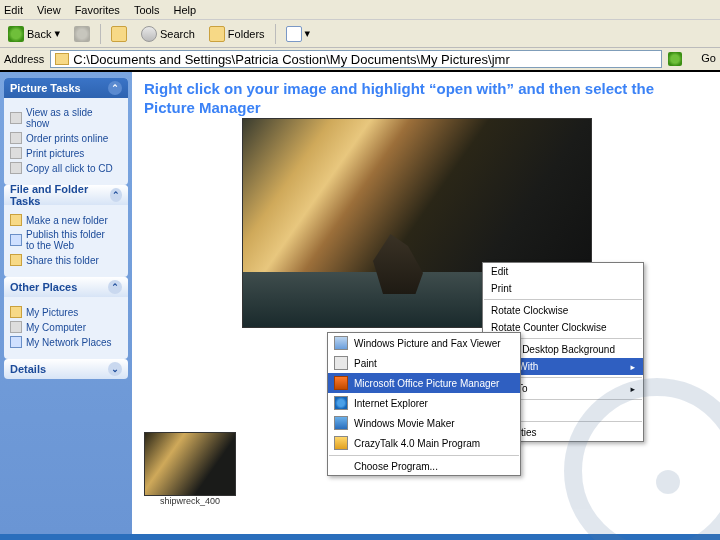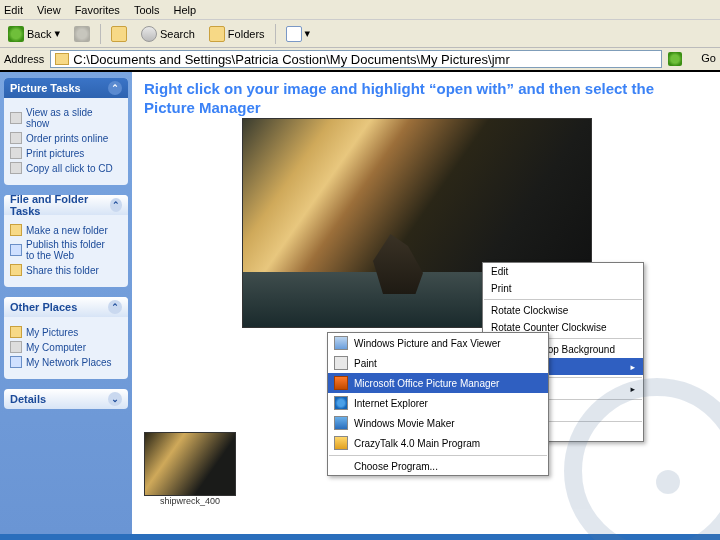--- a/index.html
+++ b/index.html
@@ -18,21 +18,21 @@
   .tico.views{background:#fff;border:1px solid #7a98c6}
   .sep{width:1px;height:20px;background:#bbb}
   
   .addrbar{height:24px;background:#ece9d8;border-bottom:2px solid #000000;display:flex;align-items:center;padding:0 4px;gap:6px;font-size:11px}
   .addrinput{flex:1;height:18px;background:#fff;border:1px solid #7f9db9;display:flex;align-items:center;padding:0 4px;gap:4px}
   .fico{width:14px;height:12px;background:#f7d986;border:1px solid #caa13e;display:inline-block}
   .gobtn{display:flex;align-items:flex-start;gap:19px}
   .gobtn .g{width:14px;height:14px;background:radial-gradient(circle,#6fbf3a 40%,#3c8f14 70%);border-radius:2px}
   
   .body{display:flex;height:calc(540px - 20px - 28px - 24px - 6px)}
-  .side{width:132px;background:linear-gradient(#7aa5e0,#6a95d4);display:flex;flex-direction:column;gap:10px;padding:6px 0 0 0;overflow:hidden}
+  .side{width:132px;background:linear-gradient(#7aa5e0,#6a95d4);display:flex;flex-direction:column;padding:6px 0 0 0;overflow:hidden}
   .panel{margin:0 4px;border-radius:4px;overflow:hidden;background:#eaf1fb}
   .phead{height:20px;background:linear-gradient(#fff,#d7e4f6);color:#1b4a99;font-weight:bold;font-size:11px;display:flex;align-items:center;justify-content:space-between;padding:0 6px}
   .phead .chev{width:14px;height:14px;border-radius:50%;background:#c9d8ef;color:#1b4a99;display:flex;align-items:center;justify-content:center;font-size:9px}
   .phead.dark{background:linear-gradient(#3a74c7,#2e63b0);color:#fff}
   .phead.dark .chev{background:#5a8ad0;color:#fff}
   .pbody{padding:6px 12px 8px 6px;font-size:10px;color:#1b4a99}
   .pbody div{display:flex;align-items:center;gap:4px;margin:3px 0;line-height:11px}
   .sic{width:12px;height:12px;display:inline-block;background:#ddd;border:1px solid #aaa;flex:none}
   .sic.fld{background:#f7d986;border-color:#caa13e}
   .sic.net{background:#cfe0ff;border-color:#6a8fc7}
@@ -49,21 +49,21 @@
   .thumbwrap{position:absolute;left:8px;bottom:28px;width:100px;text-align:center}
   .thumb{width:92px;height:64px;margin:0 auto;background:linear-gradient(125deg,#2a2617,#cfa95a 30%,#1a1b19 70%);border:1px solid #333}
   .thumblabel{font-size:9px;color:#333;margin-top:0}
   
   .ctx1{position:absolute;left:350px;top:190px;width:162px;background:#fff;border:1px solid #7a7a7a;box-shadow:2px 2px 4px rgba(0,0,0,.3);font-size:10px}
   .ctx1 .mi{padding:3px 8px 3px 8px;display:flex;align-items:center;justify-content:space-between;color:#000}
   .ctx1 .mi.hi{background:#2f5fc1;color:#fff}
   .ctx1 .msep{height:1px;background:#c9c9c9;margin:2px 1px}
   .arrow{font-size:9px}
   
-  .ctx2{position:absolute;left:195px;top:260px;width:222px;background:#fff;border:1px solid #7a7a7a;box-shadow:2px 2px 4px rgba(0,0,0,.3);font-size:10px}
+  .ctx2{position:absolute;left:195px;top:260px;width:194px;background:#fff;border:1px solid #7a7a7a;box-shadow:2px 2px 4px rgba(0,0,0,.3);font-size:10px}
   .ctx2 .mi{padding:3px 6px 3px 6px;display:flex;align-items:center;gap:6px;color:#000}
   .ctx2 .mi.hi{background:#2f5fc1;color:#fff}
   .ctx2 .msep{height:1px;background:#c9c9c9;margin:2px 1px}
   .aico{width:14px;height:14px;flex:none;border:1px solid #888;background:#eee}
   .aico.pf{background:linear-gradient(#bcd5f0,#6a9edc)}
   .aico.pt{background:#e8e8e8}
   .aico.pm{background:linear-gradient(#ff7a2a,#c24a00);border-color:#a33d00}
   .aico.ie{background:radial-gradient(circle,#4aa0e8 40%,#1566b8 70%)}
   .aico.mm{background:linear-gradient(#6ab0ea,#2a6ebc)}
   .aico.ct{background:linear-gradient(#ffd76a,#e0a020)}

